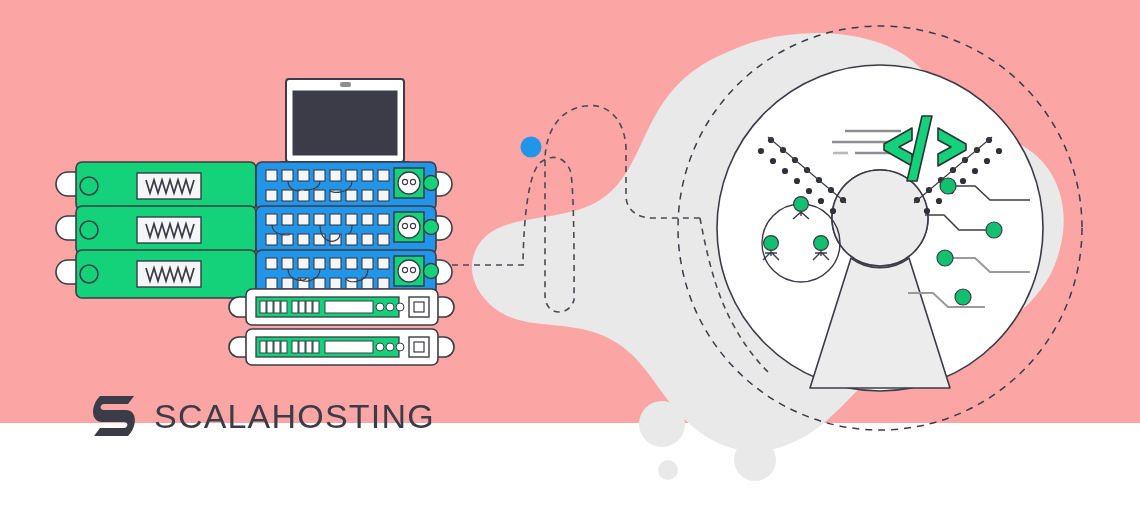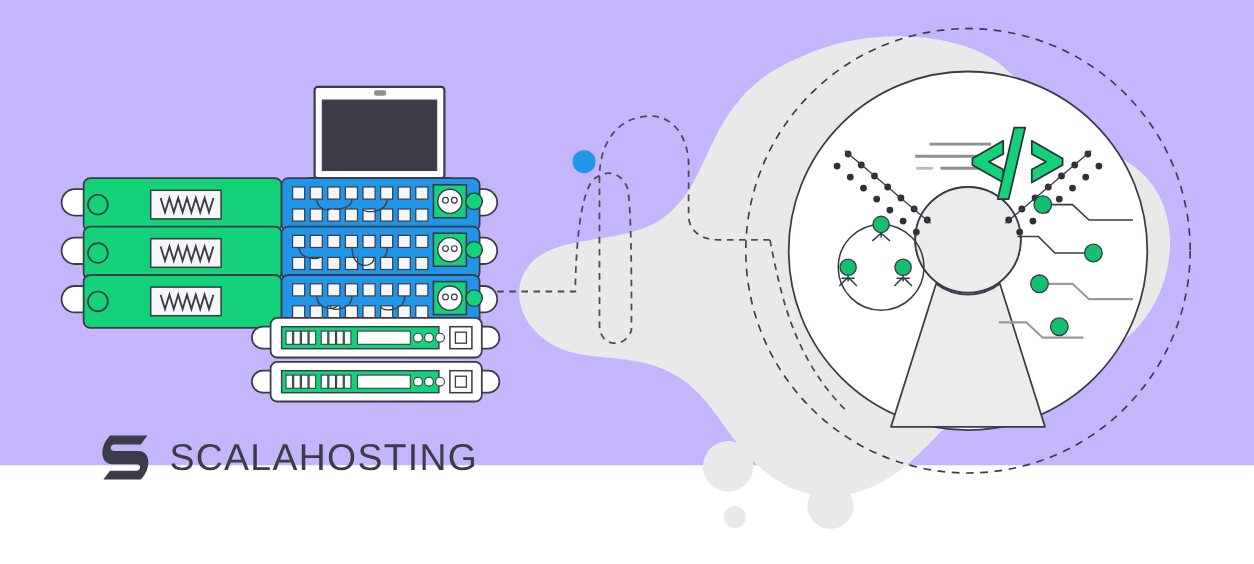--- a/index.html
+++ b/index.html
@@ -11,21 +11,21 @@
     width: 1140px;
     height: 513px;
     font-family: "Liberation Sans", sans-serif;
     overflow: hidden;
     position: relative;
   }
   #stage {
     position: relative;
     width: 1140px;
     height: 423px;
-    background: #c4b5fd;
+    background: #fca5a5;
   }
   #scene {
     position: absolute;
     inset: 0;
     display: block;
   }
   .brand-wrap {
     position: absolute;
     left: 88px;
     top: 392px;

